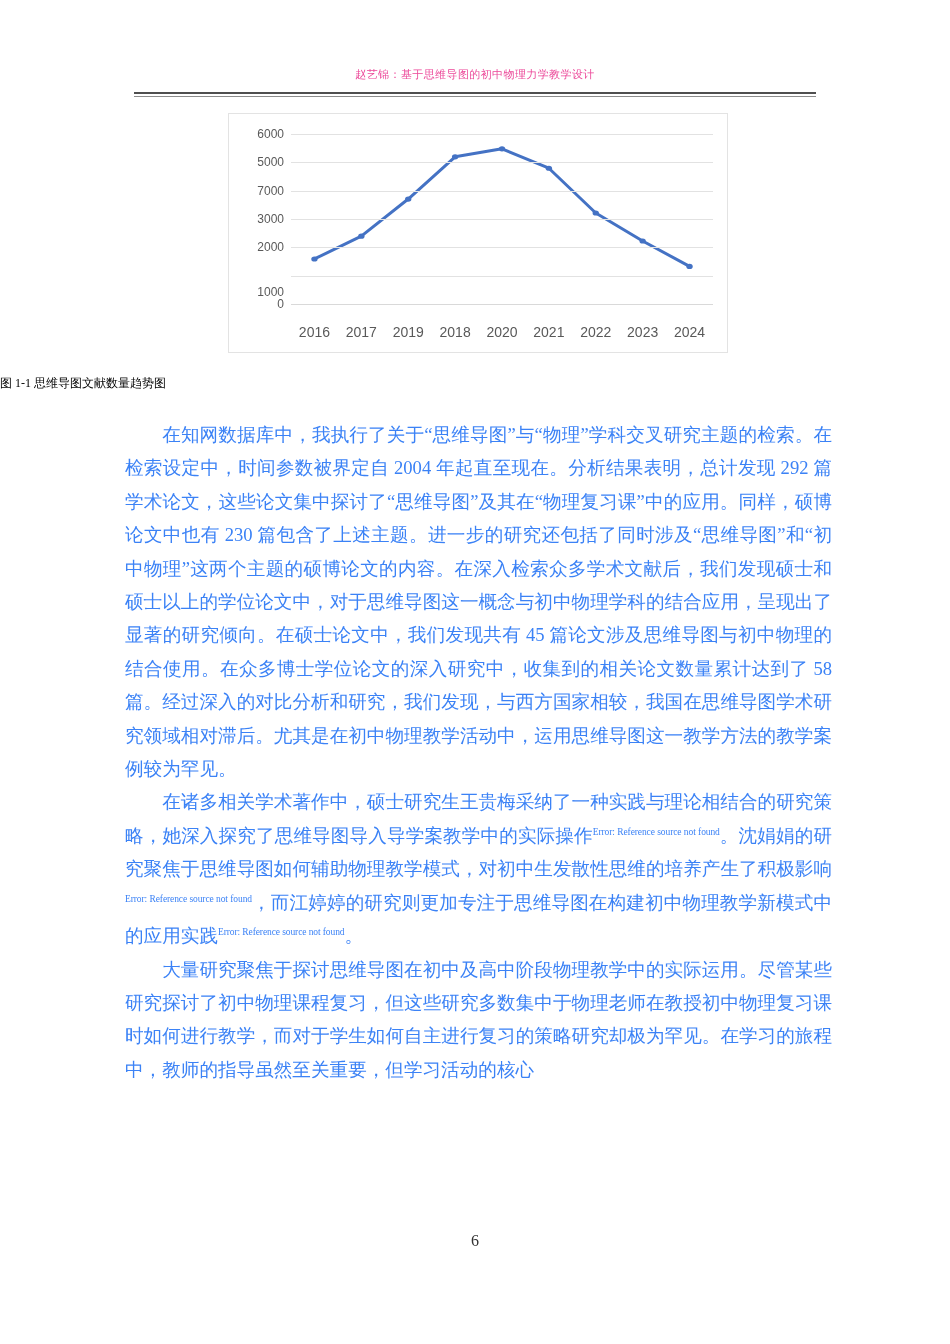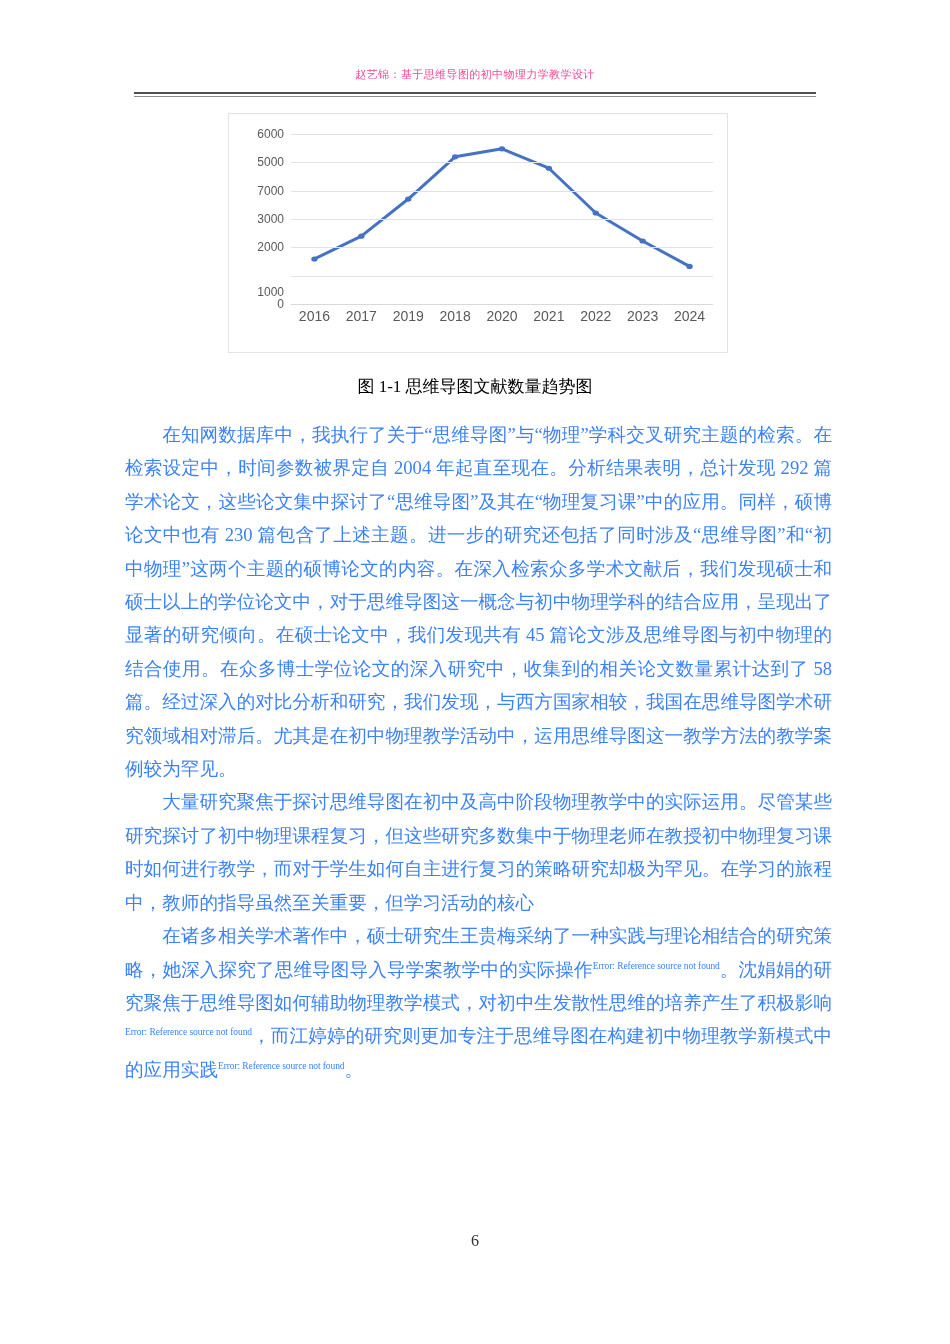--- a/index.html
+++ b/index.html
@@ -94,41 +94,40 @@
     margin-right: 7px;
     transform: translateY(-50%);
     font-family: Liberation Sans, sans-serif;
     font-size: 12px;
     color: #595959;
     white-space: nowrap;
   }
   .xtick {
     position: absolute;
     top: 100%;
-    margin-top: 4px;
+    margin-top: 20px;
     transform: translateX(-50%);
     font-family: "Liberation Sans", "DejaVu Sans", sans-serif;
     font-size: 14px;
     color: #595959;
     white-space: nowrap;
   }
   .chart-svg {
     position: absolute;
     inset: 0;
     overflow: visible;
   }
 
   .figure-caption {
     position: absolute;
     left: 0;
     right: 0;
     top: 375px;
-    text-align: center;
-    font-family: "Liberation Serif", "DejaVu Serif", serif;
-    font-size: 17px;
+    font-family: "Liberation Serif", "DejaVu Serif", serif;
+    font-size: 12px;
     color: #000;
   }
 
   
   .body-text {
     position: absolute;
     left: 125px;
     right: 118px;
     top: 418px;
   }
@@ -212,19 +211,19 @@
           <div class="xtick" style="left: 83.3333%;">2023</div>
           <div class="xtick" style="left: 94.4444%;">2024</div>
         </div>
     </div>
   </div>
 
   <div class="figure-caption">图 1-1 思维导图文献数量趋势图</div>
 
   <div class="body-text" id="body-text">
       <p class="para">在知网数据库中，我执行了关于“思维导图”与“物理”学科交叉研究主题的检索。在检索设定中，时间参数被界定自 2004 年起直至现在。分析结果表明，总计发现 292 篇学术论文，这些论文集中探讨了“思维导图”及其在“物理复习课”中的应用。同样，硕博论文中也有 230 篇包含了上述主题。进一步的研究还包括了同时涉及“思维导图”和“初中物理”这两个主题的硕博论文的内容。在深入检索众多学术文献后，我们发现硕士和硕士以上的学位论文中，对于思维导图这一概念与初中物理学科的结合应用，呈现出了显著的研究倾向。在硕士论文中，我们发现共有 45 篇论文涉及思维导图与初中物理的结合使用。在众多博士学位论文的深入研究中，收集到的相关论文数量累计达到了 58 篇。经过深入的对比分析和研究，我们发现，与西方国家相较，我国在思维导图学术研究领域相对滞后。尤其是在初中物理教学活动中，运用思维导图这一教学方法的教学案例较为罕见。</p>
+      <p class="para">在诸多相关学术著作中，硕士研究生王贵梅采纳了一种实践与理论相结合的研究策略，她深入探究了思维导图导入导学案教学中的实际操作<sup class="errref">Error: Reference source not found</sup>。沈娟娟的研究聚焦于思维导图如何辅助物理教学模式，对初中生发散性思维的培养产生了积极影响<sup class="errref">Error: Reference source not found</sup>，而江婷婷的研究则更加专注于思维导图在构建初中物理教学新模式中的应用实践<sup class="errref">Error: Reference source not found</sup>。</p>
       <p class="para">大量研究聚焦于探讨思维导图在初中及高中阶段物理教学中的实际运用。尽管某些研究探讨了初中物理课程复习，但这些研究多数集中于物理老师在教授初中物理复习课时如何进行教学，而对于学生如何自主进行复习的策略研究却极为罕见。在学习的旅程中，教师的指导虽然至关重要，但学习活动的核心</p>
-      <p class="para">在诸多相关学术著作中，硕士研究生王贵梅采纳了一种实践与理论相结合的研究策略，她深入探究了思维导图导入导学案教学中的实际操作<sup class="errref">Error: Reference source not found</sup>。沈娟娟的研究聚焦于思维导图如何辅助物理教学模式，对初中生发散性思维的培养产生了积极影响<sup class="errref">Error: Reference source not found</sup>，而江婷婷的研究则更加专注于思维导图在构建初中物理教学新模式中的应用实践<sup class="errref">Error: Reference source not found</sup>。</p>
     </div>
 
   <div class="page-number">6</div>
 
 </div>
 
 </body></html>

